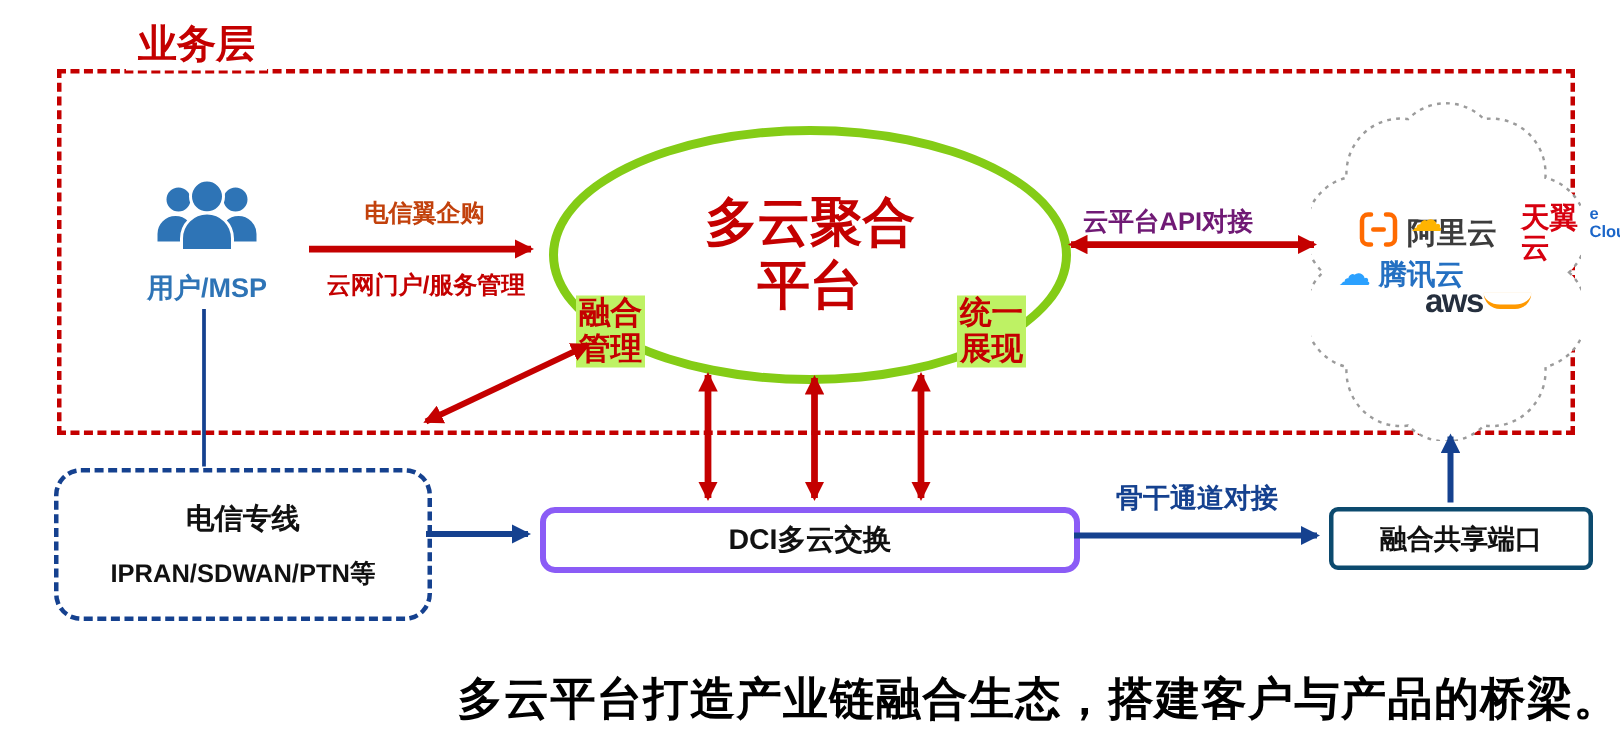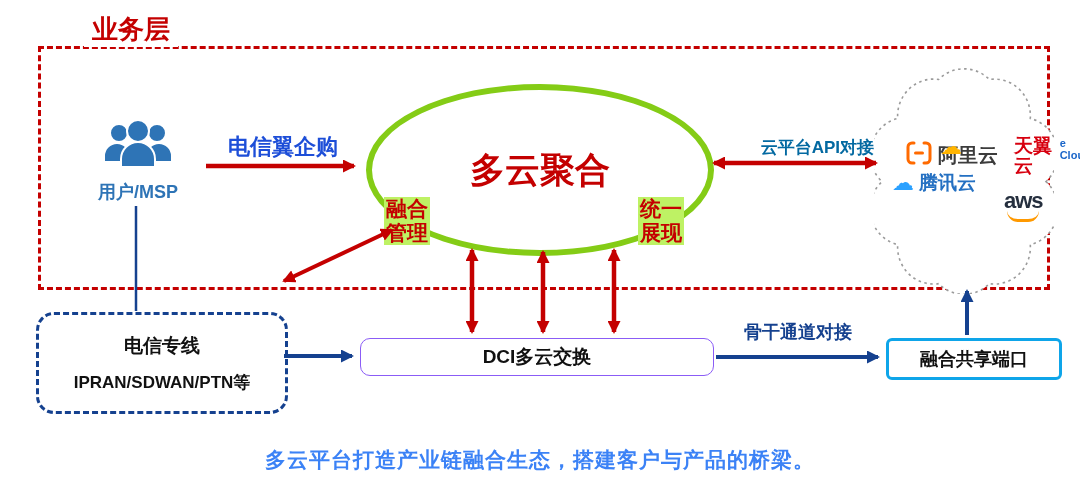--- a/index.html
+++ b/index.html
@@ -9,67 +9,67 @@
 
   
   #biz-box{left:38px;top:46px;width:1006px;height:238px;border:3px dashed #c40000;z-index:1;}
   #layer-label{left:84px;top:12px;font-size:26px;font-weight:bold;color:#c40000;z-index:2;background:#fff;padding:0 8px;}
 
   
   #user-icon{left:102px;top:116px;z-index:2;}
   #user-label{left:86px;top:180px;width:104px;text-align:center;font-size:18px;font-weight:bold;color:#2e74b6;z-index:2;}
 
   
-  #purchase{left:208px;top:132px;width:150px;text-align:center;font-size:22px;font-weight:bold;color:#1d4ed8;z-index:2;}
+  #purchase{left:208px;top:132px;width:150px;text-align:center;font-size:16px;font-weight:bold;color:#c2410c;z-index:2;}
   #portal{left:198px;top:180px;width:172px;text-align:center;font-size:16px;font-weight:bold;color:#c40000;z-index:2;}
 
   
   #ellipse{left:366px;top:84px;width:336px;height:160px;border:6px solid #84cc16;border-radius:50%;
            display:flex;align-items:center;justify-content:center;z-index:1;background:#fff;}
   #platform-title{text-align:center;font-size:35px;font-weight:800;color:#c40000;line-height:1.2;}
   .tag{width:46px;text-align:center;font-size:21px;font-weight:bold;color:#c40000;line-height:1.15;background:#bef264;z-index:2;}
   #tag-left{left:384px;top:197px;}
   #tag-right{left:638px;top:197px;}
 
   
-  #api-label{left:722px;top:136px;width:152px;text-align:right;font-size:17px;font-weight:bold;color:#0369a1;z-index:2;}
+  #api-label{left:722px;top:136px;width:152px;text-align:left;font-size:17px;font-weight:bold;color:#701a75;z-index:2;}
 
   
   #cloud-svg{left:874px;top:64px;z-index:1;}
   #prov-ali{left:906px;top:100px;display:flex;align-items:center;gap:6px;z-index:2;margin-top:40px;}
   #ali-name{font-size:20px;font-weight:600;color:#3c3c3c;}
   #prov-ty{left:940px;top:136px;display:flex;align-items:flex-start;gap:4px;z-index:2;}
   .cloud-glyph{font-size:22px;line-height:1;}
   #ty-cloud{color:#ffb400;}
   #ty-col{display:flex;flex-direction:row;align-items:flex-start;margin-left:48px;}
   #ty-name{font-size:19px;font-weight:bold;color:#d7000f;line-height:1.05;}
   #ty-sub{font-size:11px;font-weight:bold;color:#1b66c9;margin-top:1px;}
   #prov-tc{left:892px;top:170px;display:flex;align-items:center;gap:5px;z-index:2;}
   #tc-cloud{color:#2ba1ff;}
   #tc-name{font-size:19px;font-weight:bold;color:#2470c2;}
-  #prov-aws{left:1004px;top:190px;display:flex;flex-direction:column;align-items:center;z-index:2;}
+  #prov-aws{left:950px;top:190px;display:flex;flex-direction:row;align-items:center;z-index:2;}
   #aws-name{font-size:22px;font-weight:800;color:#252f3e;line-height:1;letter-spacing:-1px;}
   #aws-smile{width:32px;height:8px;border-bottom:3px solid #ff9900;border-radius:0 0 16px 16px;margin-top:-1px;}
 
   
   #ded-box{left:36px;top:312px;width:246px;height:96px;border:3px dashed #15418f;border-radius:18px;background:#fff;
            display:flex;flex-direction:column;align-items:center;justify-content:center;gap:12px;z-index:2;}
   .ded-l1{font-size:19px;font-weight:600;color:#111;}
   .ded-l2{font-size:17px;font-weight:600;color:#111;}
-  #dci-box{left:360px;top:338px;width:352px;height:36px;border:1px solid #8b5cf6;border-radius:10px;background:#fff;
+  #dci-box{left:360px;top:338px;width:352px;height:36px;border:4px solid #8b5cf6;border-radius:10px;background:#fff;
            display:flex;align-items:center;justify-content:center;font-size:19px;font-weight:600;color:#111;z-index:2;}
-  #sp-box{left:886px;top:338px;width:170px;height:36px;border:3px solid #0ea5e9;border-radius:6px;background:#fff;
+  #sp-box{left:886px;top:338px;width:170px;height:36px;border:3px solid #0c4a6e;border-radius:6px;background:#fff;
           display:flex;align-items:center;justify-content:center;font-size:18px;font-weight:600;color:#111;z-index:2;}
 
   
   #backbone{left:712px;top:320px;width:172px;text-align:center;font-size:18px;font-weight:bold;color:#15418f;z-index:2;}
   #isolation{left:708px;top:366px;width:180px;text-align:center;font-size:18px;font-weight:bold;color:#15418f;z-index:2;}
 
   
-  #caption{left:0;top:446px;width:1080px;text-align:center;font-size:21px;font-weight:800;color:#3b82f6;letter-spacing:1px;z-index:2;}
+  #caption{left:0;top:446px;width:1080px;text-align:right;font-size:30px;font-weight:800;color:#000000;letter-spacing:1px;z-index:2;}
 
   
   #arrows{left:0;top:0;z-index:3;pointer-events:none;}
 </style>
 </head>
 <body>
 
 <div class="canvas">
 
   <div class="abs" id="biz-box"></div>
@@ -83,24 +83,26 @@
         <circle cx="55" cy="17" r="9"></circle>
         <path d="M44 46 v-6 a13 13 0 0 1 26 0 v6 z"></path>
         <circle cx="36" cy="15" r="11"></circle>
         <path d="M19 51 v-8 a15 15 0 0 1 34 0 v8 z"></path>
       </g>
     </svg>
   </div>
   <div class="abs" id="user-label">用户/MSP</div>
 
   <div class="abs" id="purchase">电信翼企购</div>
+  <div class="abs" id="portal">云网门户/服务管理</div>
 
   <div class="abs" id="ellipse">
     <div id="platform-title">
       <div>多云聚合</div>
+      <div>平台</div>
     </div>
   </div>
   <div class="abs tag" id="tag-left">
     <div>融合</div>
     <div>管理</div>
   </div>
   <div class="abs tag" id="tag-right">
     <div>统一</div>
     <div>展现</div>
   </div>

